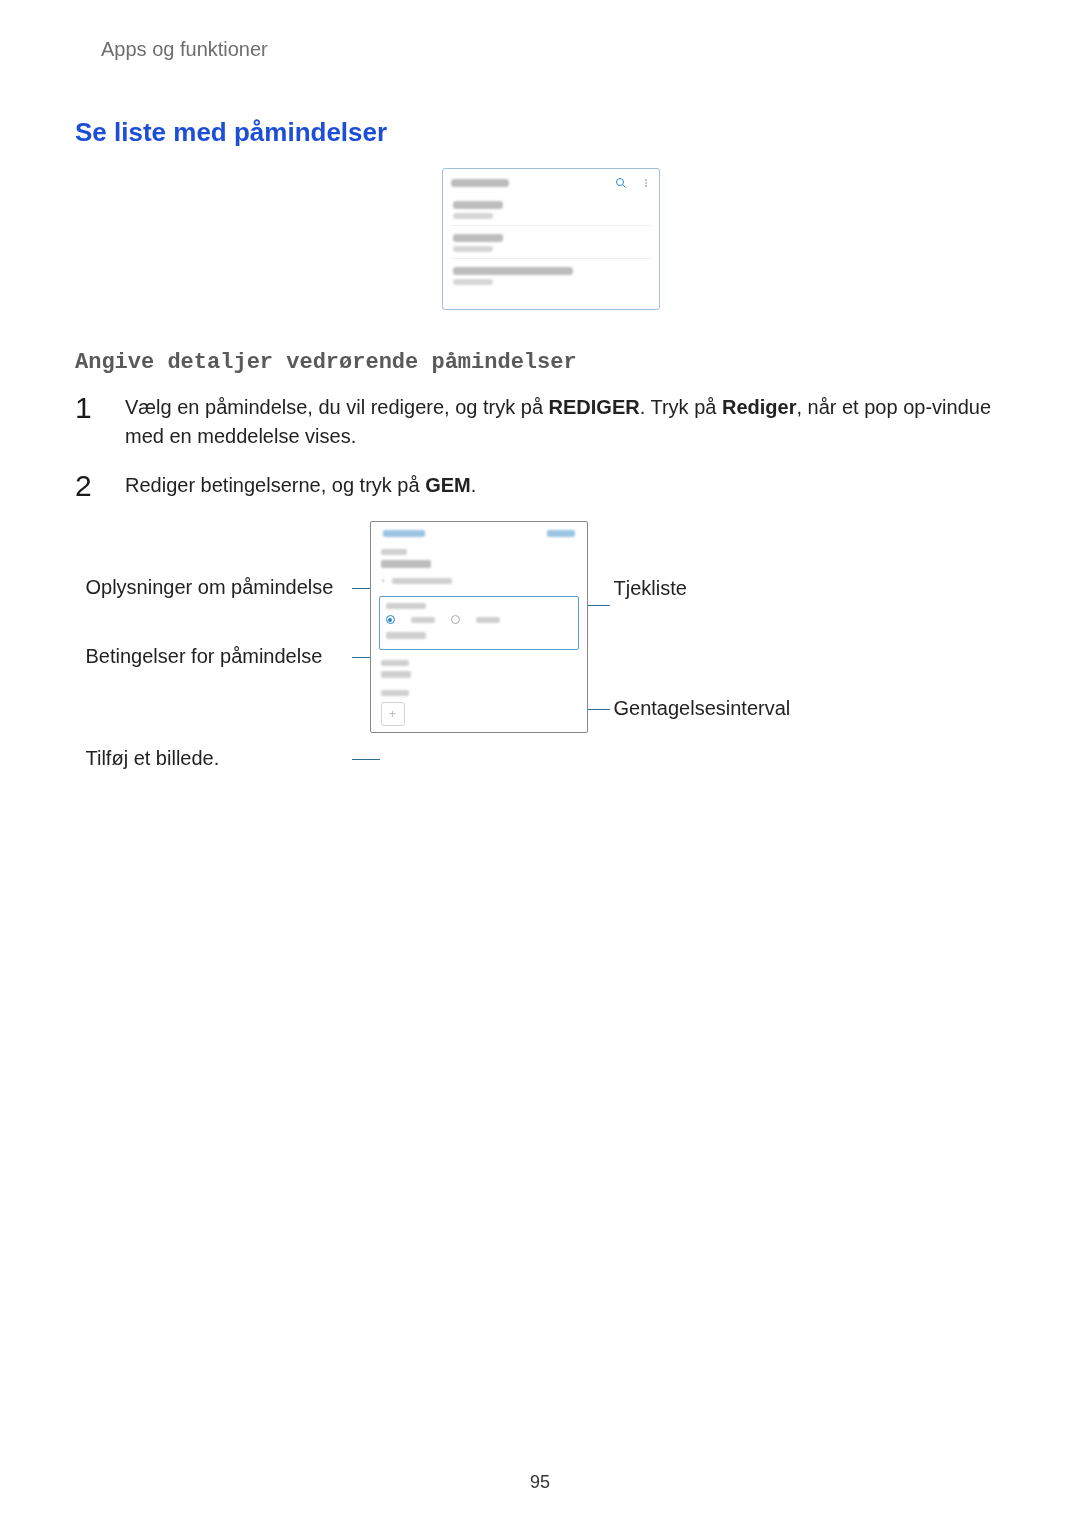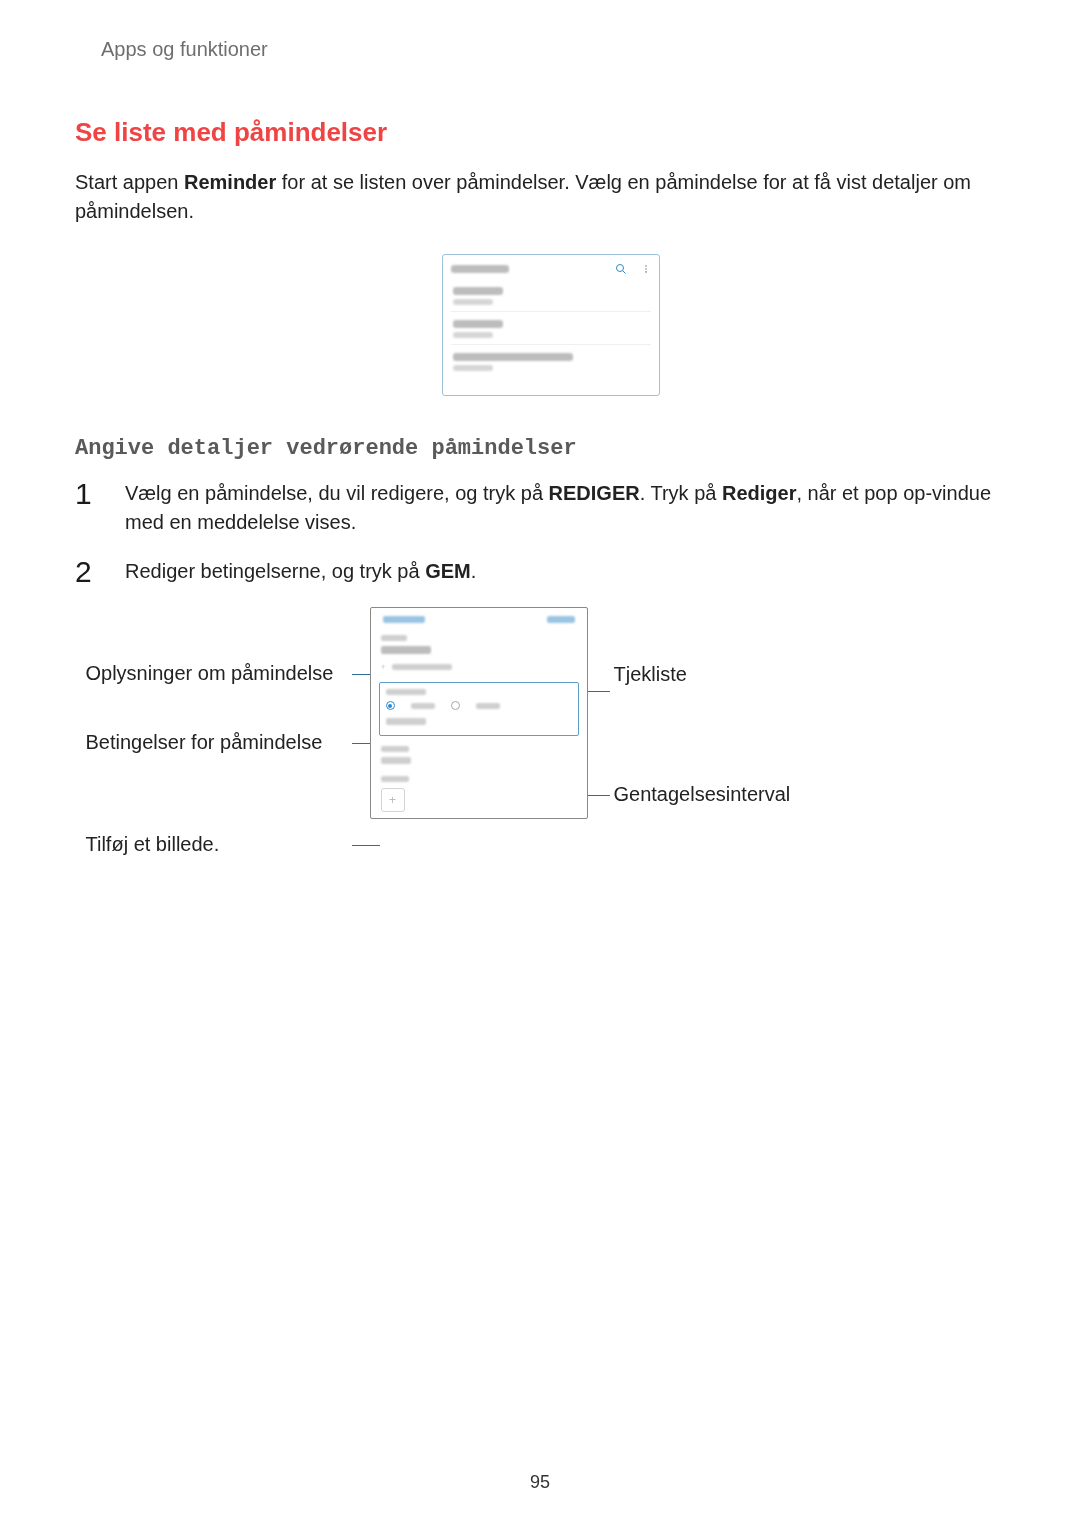--- a/index.html
+++ b/index.html
@@ -2,21 +2,21 @@
 <html><head>
   <meta charset="utf-8">
   <style>
     * { box-sizing: border-box; margin: 0; padding: 0; }
     html, body { width: 1080px; height: 1527px; background: #fff; font-family: "Helvetica Neue", Arial, sans-serif; color: #222; }
 
     .page { width: 1080px; height: 1527px; position: relative; padding: 38px 54px 0 75px; }
 
     .breadcrumb { font-size: 20px; color: #6e6e6e; margin-left: 26px; margin-bottom: 56px; font-weight: 400; }
 
-    .h2 { font-size: 26px; font-weight: 700; color: #ef4444; margin-bottom: 20px; }
+    .h2 { font-size: 26px; font-weight: 700; color: #1d4ed8; margin-bottom: 20px; }
 
     .body-text { font-size: 20px; line-height: 1.45; color: #222; margin-bottom: 28px; }
     .body-text b { font-weight: 700; }
 
     .shot-wrap { display:flex; justify-content:center; margin: 4px 0 40px 0; }
     .shot1 { width: 218px; border: 1px solid #9ec2d9; border-radius: 3px; background:#fff; padding: 6px 8px 18px 8px; }
     .shot1-top { display:flex; justify-content:space-between; align-items:center; padding: 2px 0 4px 0; }
     .blur-bar { background:#bdbdbd; border-radius:3px; filter: blur(1px); }
     .shot1 .title-bar { width:58px; height:8px; }
     .shot1 .icons { display:flex; gap:14px; align-items:center; }
@@ -67,23 +67,20 @@
     .page-num { position:absolute; bottom: 34px; left:0; right:0; text-align:center; font-size:18px; color:#333; }
   </style>
 </head>
 <body>
 
 <div class="page">
   <div class="breadcrumb">Apps og funktioner</div>
 
   <div class="h2">Se liste med påmindelser</div>
 
-  <p class="body-text">
-    <span>Start appen </span><b>Reminder</b><span> for at se listen over påmindelser. Vælg en påmindelse for at få vist detaljer om påmindelsen.</span>
-  </p>
 
   <div class="shot-wrap">
     <div class="shot1">
       <div class="shot1-top">
         <div class="blur-bar title-bar"></div>
         <div class="icons">
           <svg width="12" height="12" viewBox="0 0 24 24" fill="none" stroke="#2a8ad0" stroke-width="2">
               <circle cx="10" cy="10" r="7"></circle>
               <line x1="21" y1="21" x2="15" y2="15"></line>
             </svg>

